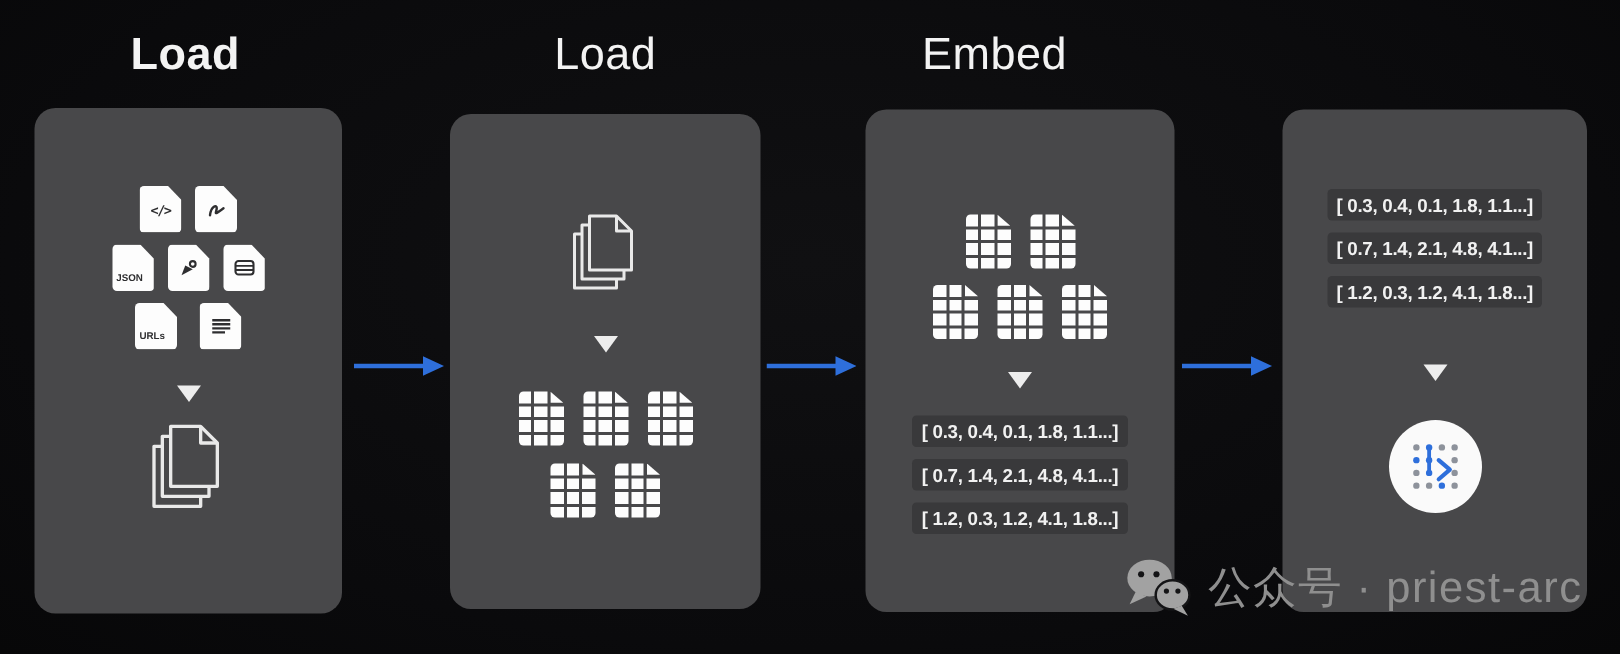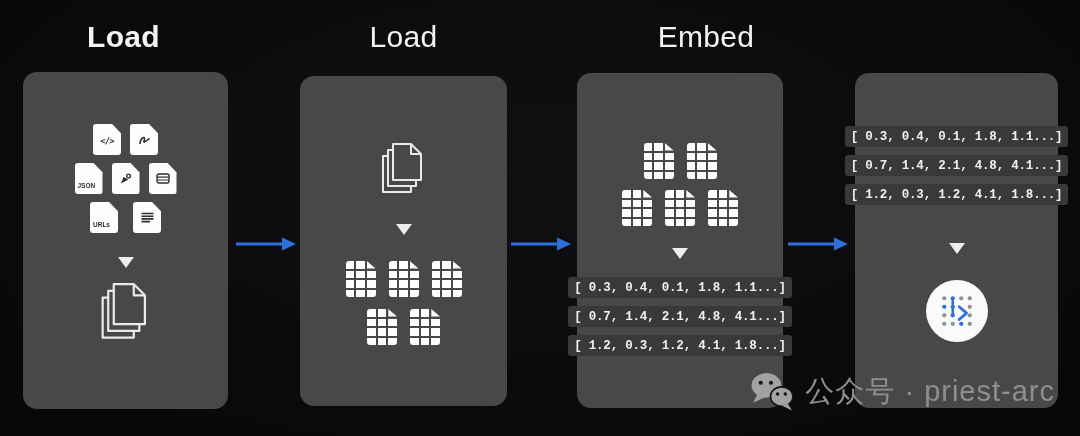--- a/index.html
+++ b/index.html
@@ -7,21 +7,21 @@
     position:relative;width:1080px;height:436px;overflow:hidden;
     background:radial-gradient(ellipse at 50% 40%, #101012 0%, #0a0a0c 70%, #070708 100%);
     font-family:"Liberation Sans","DejaVu Sans",sans-serif;
   }
   .panel-title{
     position:absolute;top:20px;margin:0;font-size:30px;font-weight:500;
     color:#f3f3f3;text-align:center;letter-spacing:0.3px;
   }
   .title-load{left:21px;width:205px;font-weight:bold;}
   .title-split{left:300px;width:207px;}
-  .title-embed{left:603px;width:206px;}
+  .title-embed{left:560px;width:206px;}
   .title-store{left:855px;width:203px;}
 
   .panel{
     position:absolute;background:#48484a;border-radius:14px;
     display:flex;flex-direction:column;align-items:center;
   }
   .panel-load{left:23px;top:72px;width:205px;height:337px;}
   .panel-split{left:300px;top:76px;width:207px;height:330px;}
   .panel-embed{left:577px;top:73px;width:206px;height:335px;}
   .panel-store{left:855px;top:73px;width:203px;height:335px;}
@@ -73,21 +73,21 @@
   .chunk .c1{border-top-left-radius:3px;}
   .chunk .c3{clip-path:polygon(0 0,100% 100%,0 100%);}
   .chunk .c10{border-bottom-left-radius:3px;}
   .chunk .c12{border-bottom-right-radius:3px;}
   .chunks-split{margin-top:26px;}
   .chunks-split .chunk-row.r2{margin-top:12px;}
   .chunks-embed{margin-top:70px;}
   .chunks-embed .chunk-row.r2{margin-top:11px;}
 
   
-  .vector-rows{display:flex;flex-direction:column;align-items:center;gap:8px;font-family:Liberation Mono, monospace;}
+  .vector-rows{display:flex;flex-direction:column;align-items:center;gap:8px;}
   .vec-embed{margin-top:18px;}
   .vec-store{margin-top:53px;}
   .vector-chip{
     background:#39393b;border-radius:3px;height:21px;padding:0 6px;
     display:flex;align-items:center;justify-content:center;
     color:#f1f1f1;font-size:12.5px;font-weight:700;letter-spacing:-0.2px;white-space:nowrap;
   }
 
   
   .store-circle{

